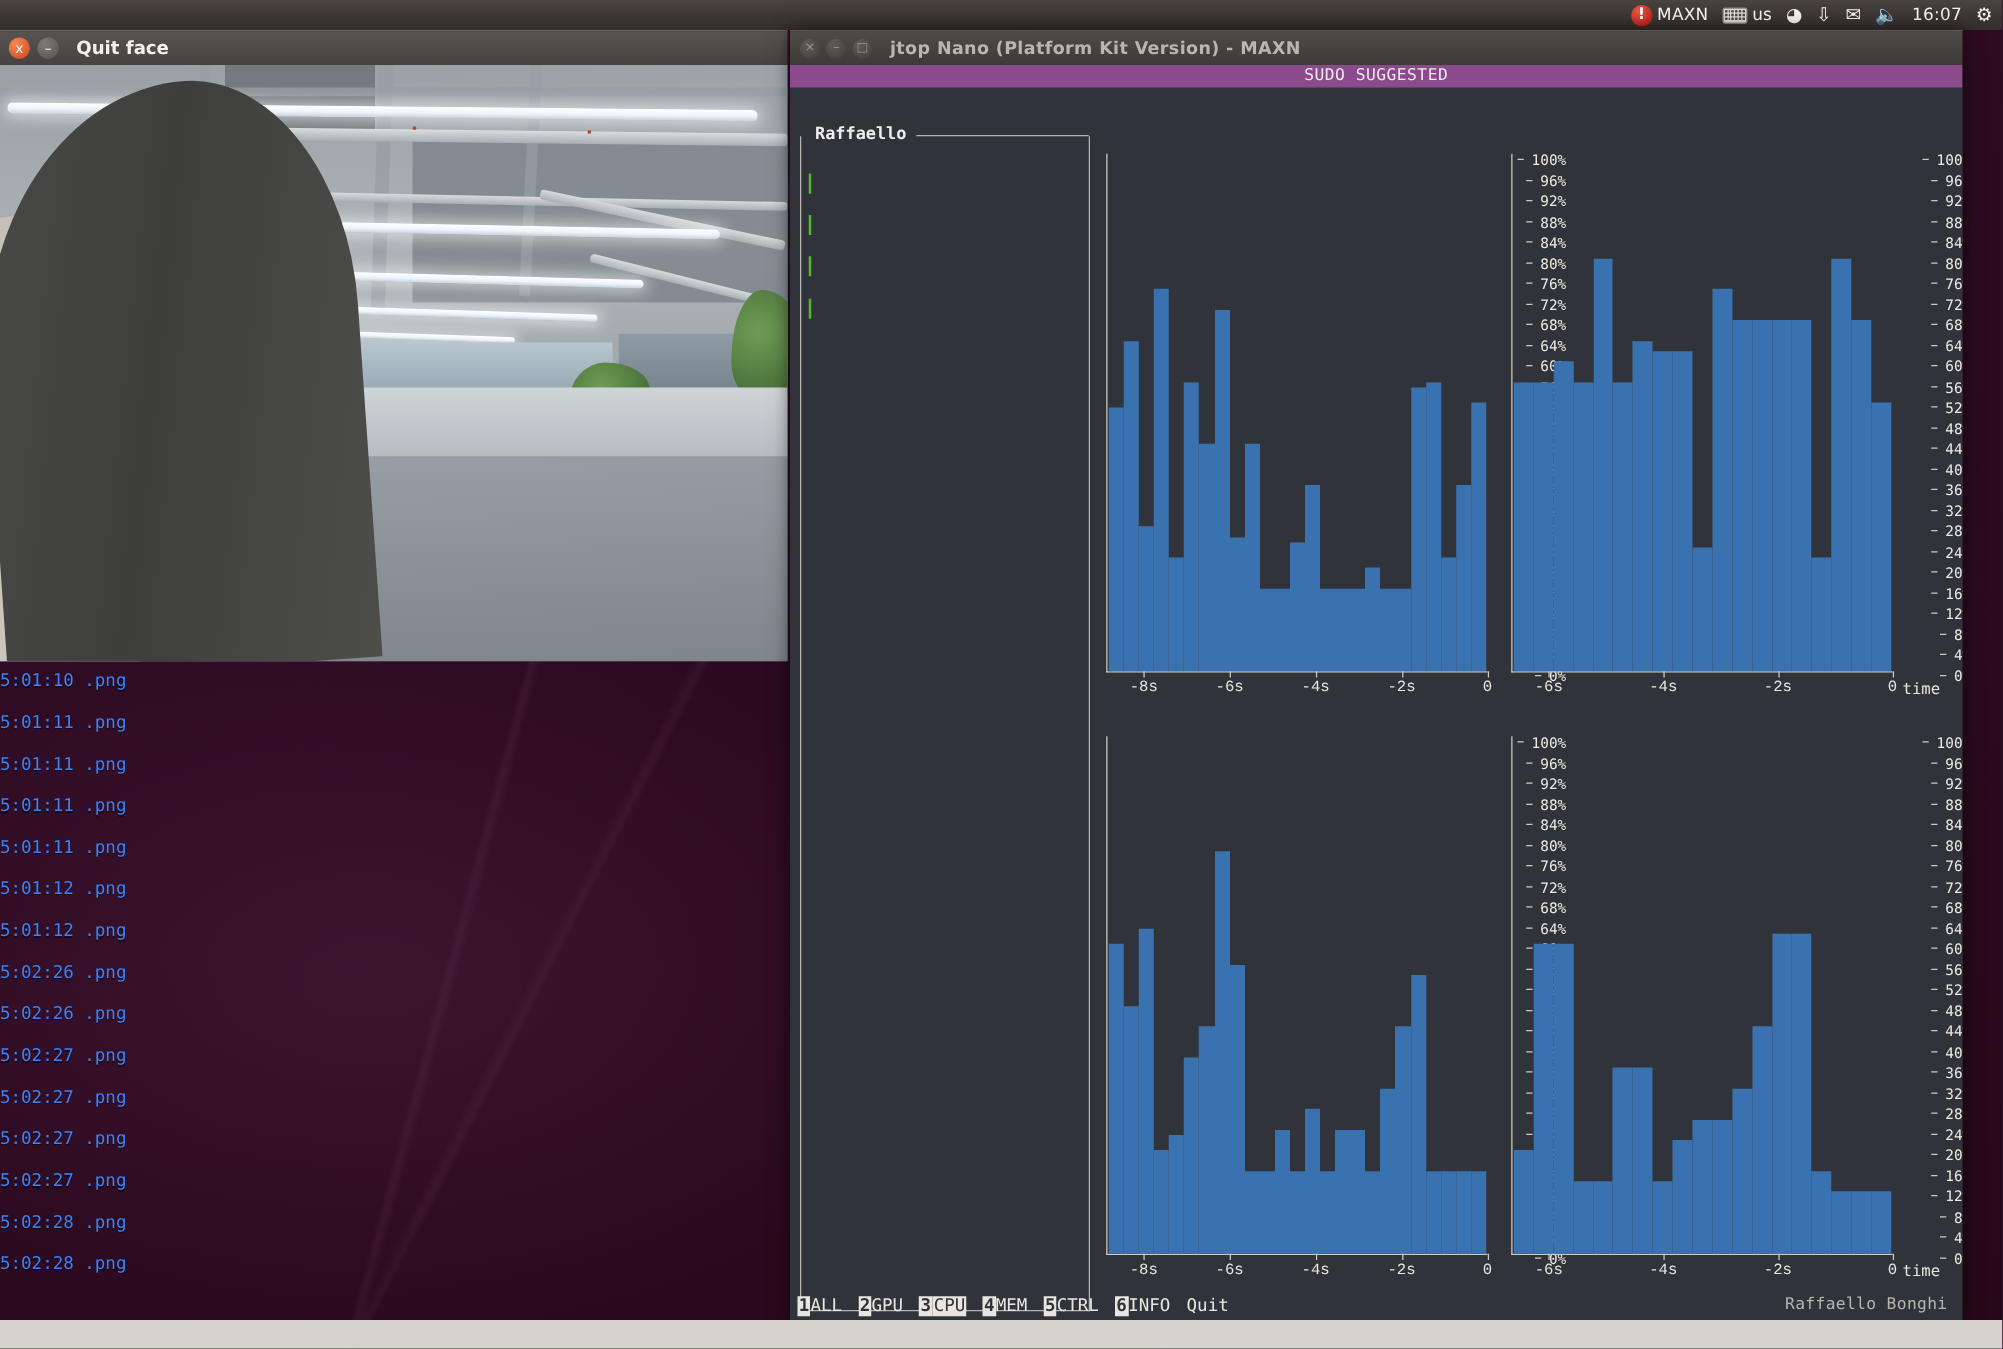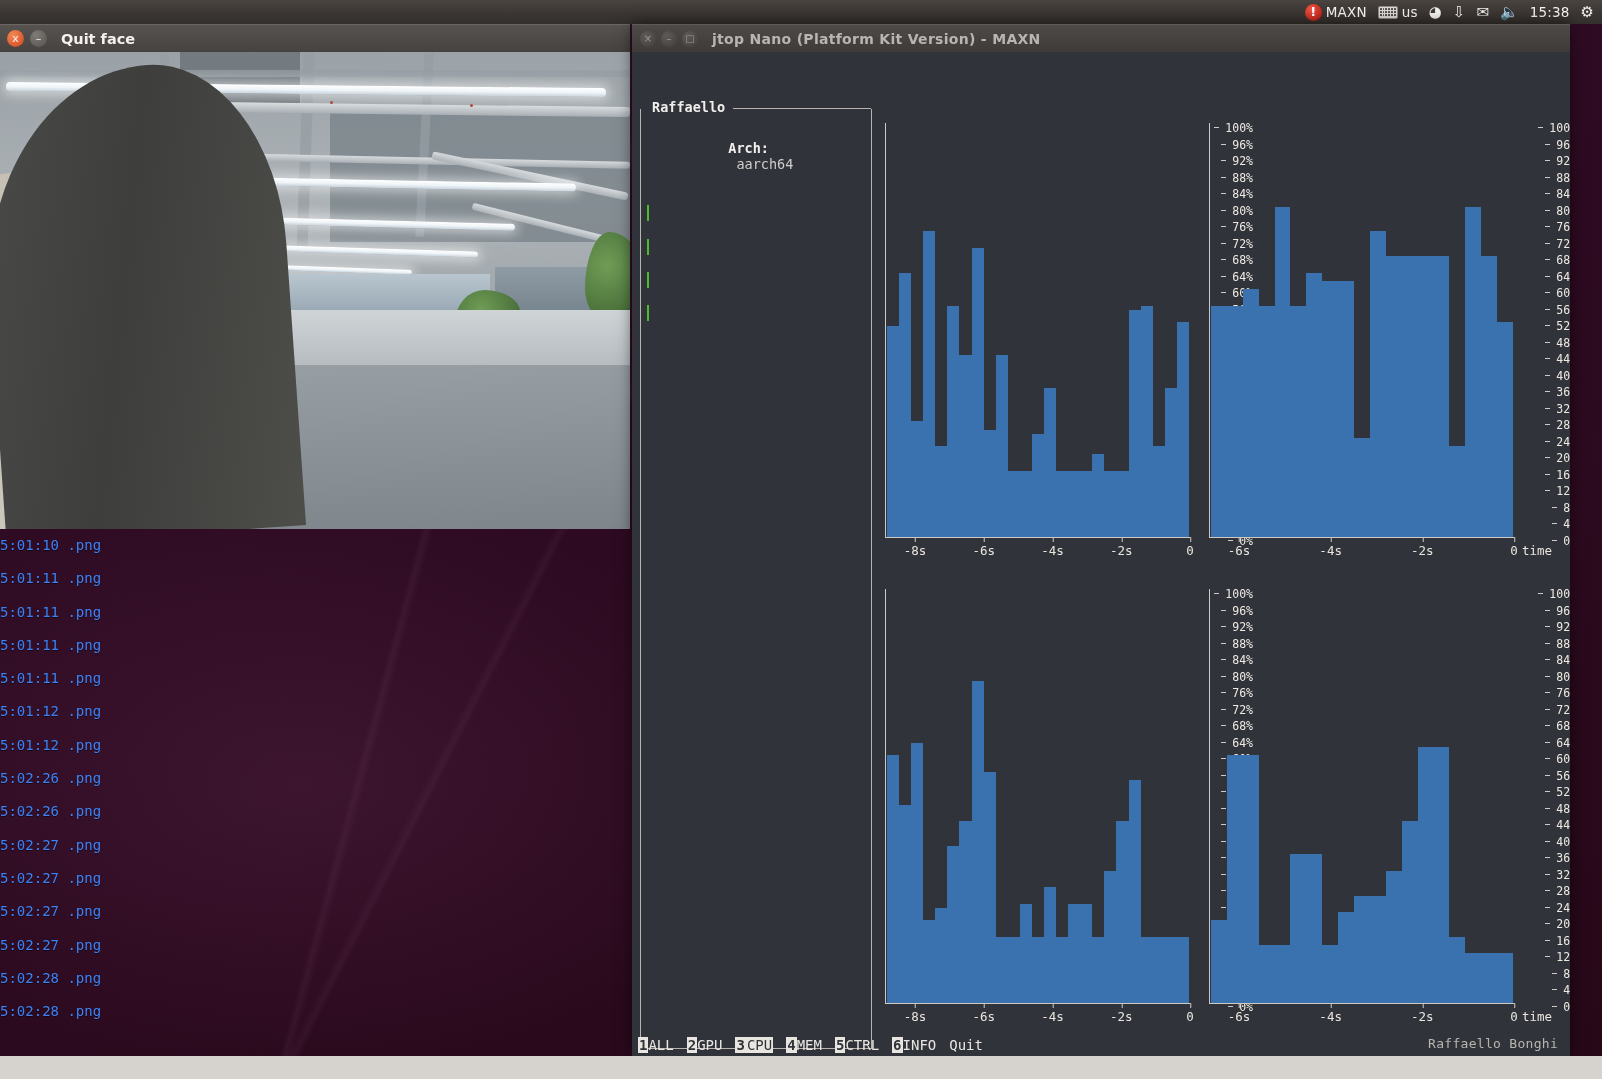--- a/index.html
+++ b/index.html
@@ -173,21 +173,21 @@
 
   .yticks {
     position: absolute; left: 310px; top: 0; width: 58px; height: 417px;
     font-size: 11.5px; color: #efe9e2; text-align: right;
   }
   .ytick { position: absolute; right: 0; line-height: 10px; white-space: pre; }
   .ytick:before {
     content: ""; position: absolute; left: -11px; top: 4px; width: 5px; height: 1px; background: #cfcbc4;
   }
   .xticks { position: relative; width: 305px; height: 22px; margin-left: 5px; font-size: 12.5px; color: #e9e4de; }
-  .xtick { position: absolute; top: 5px; transform: translateX(-50%); white-space: pre; }
+  .xtick { position: absolute; top: 5px; transform: translateX(-50%); white-space: pre; font-family: Liberation Mono, monospace; }
   .xtick:before { content:""; position:absolute; left:50%; top:-6px; width:1px; height:5px; background:#cfcbc4; }
   .time-label { position: absolute; left: 313px; top: 5px; font-size: 12.5px; color: #e9e4de; }
 
   
   .menu {
     position: absolute; left: 0; bottom: 0; width: 938px; height: 22px;
     font-family: "DejaVu Sans Mono", monospace; font-size: 14px;
     display: flex; align-items: center; padding-left: 6px; color: #e9e6e2;
   }
   .menu-item { margin-right: 13px; white-space: pre; }
@@ -254,21 +254,21 @@
     <div class="tray-item">
       <span class="glyph">⇩</span>
     </div>
     <div class="tray-item">
       <span class="glyph">✉</span>
     </div>
     <div class="tray-item">
       <span class="glyph">🔈</span>
     </div>
     <div class="tray-item">
-      <span class="tray-label">15:38</span>
+      <span class="tray-label">16:07</span>
     </div>
     <div class="tray-item">
       <span class="glyph">⚙</span>
     </div>
   </div>
 
   <div class="ff-window">
     <div class="ff-titlebar">
       <div class="wbtn close">x</div>
       <div class="wbtn min">–</div>
@@ -331,29 +331,26 @@
 
   <div class="term-window">
     <div class="term-titlebar">
       <div class="tbtn">×</div>
       <div class="tbtn">–</div>
       <div class="tbtn">□</div>
       <div class="term-title">jtop Nano (Platform Kit Version) - MAXN</div>
     </div>
 
     <div class="term-body">
+      <div class="sudo-bar">SUDO SUGGESTED</div>
 
       <div class="platform">
         <div class="legend">Raffaello</div>
         <div class="legend-rule"></div>
         <div style="height:14px"></div>
-        <div class="plat-row">
-          <span class="plat-key">Arch:</span>
-          <span class="plat-val"> </span><span class="plat-val">aarch64</span>
-        </div>
         <div style="height:16px"></div>
         <div id="cpu-rows">
             <div class="plat-row"><span class="cpu-chip"></span><span class="plat-val"> </span><span class="plat-val"></span></div>
             <div class="plat-row"><span class="plat-val"></span><span class="plat-val"> </span><span class="plat-val"></span></div>
             <div class="plat-row"><span class="cpu-chip"></span><span class="plat-val"> </span><span class="plat-val"></span></div>
             <div class="plat-row"><span class="plat-val"></span><span class="plat-val"> </span><span class="plat-val"></span></div>
             <div class="plat-row"><span class="cpu-chip"></span><span class="plat-val"> </span><span class="plat-val"></span></div>
             <div class="plat-row"><span class="plat-val"></span><span class="plat-val"> </span><span class="plat-val"></span></div>
             <div class="plat-row"><span class="cpu-chip"></span><span class="plat-val"> </span><span class="plat-val"></span></div>
             <div class="plat-row"><span class="plat-val"></span><span class="plat-val"> </span><span class="plat-val"></span></div>

